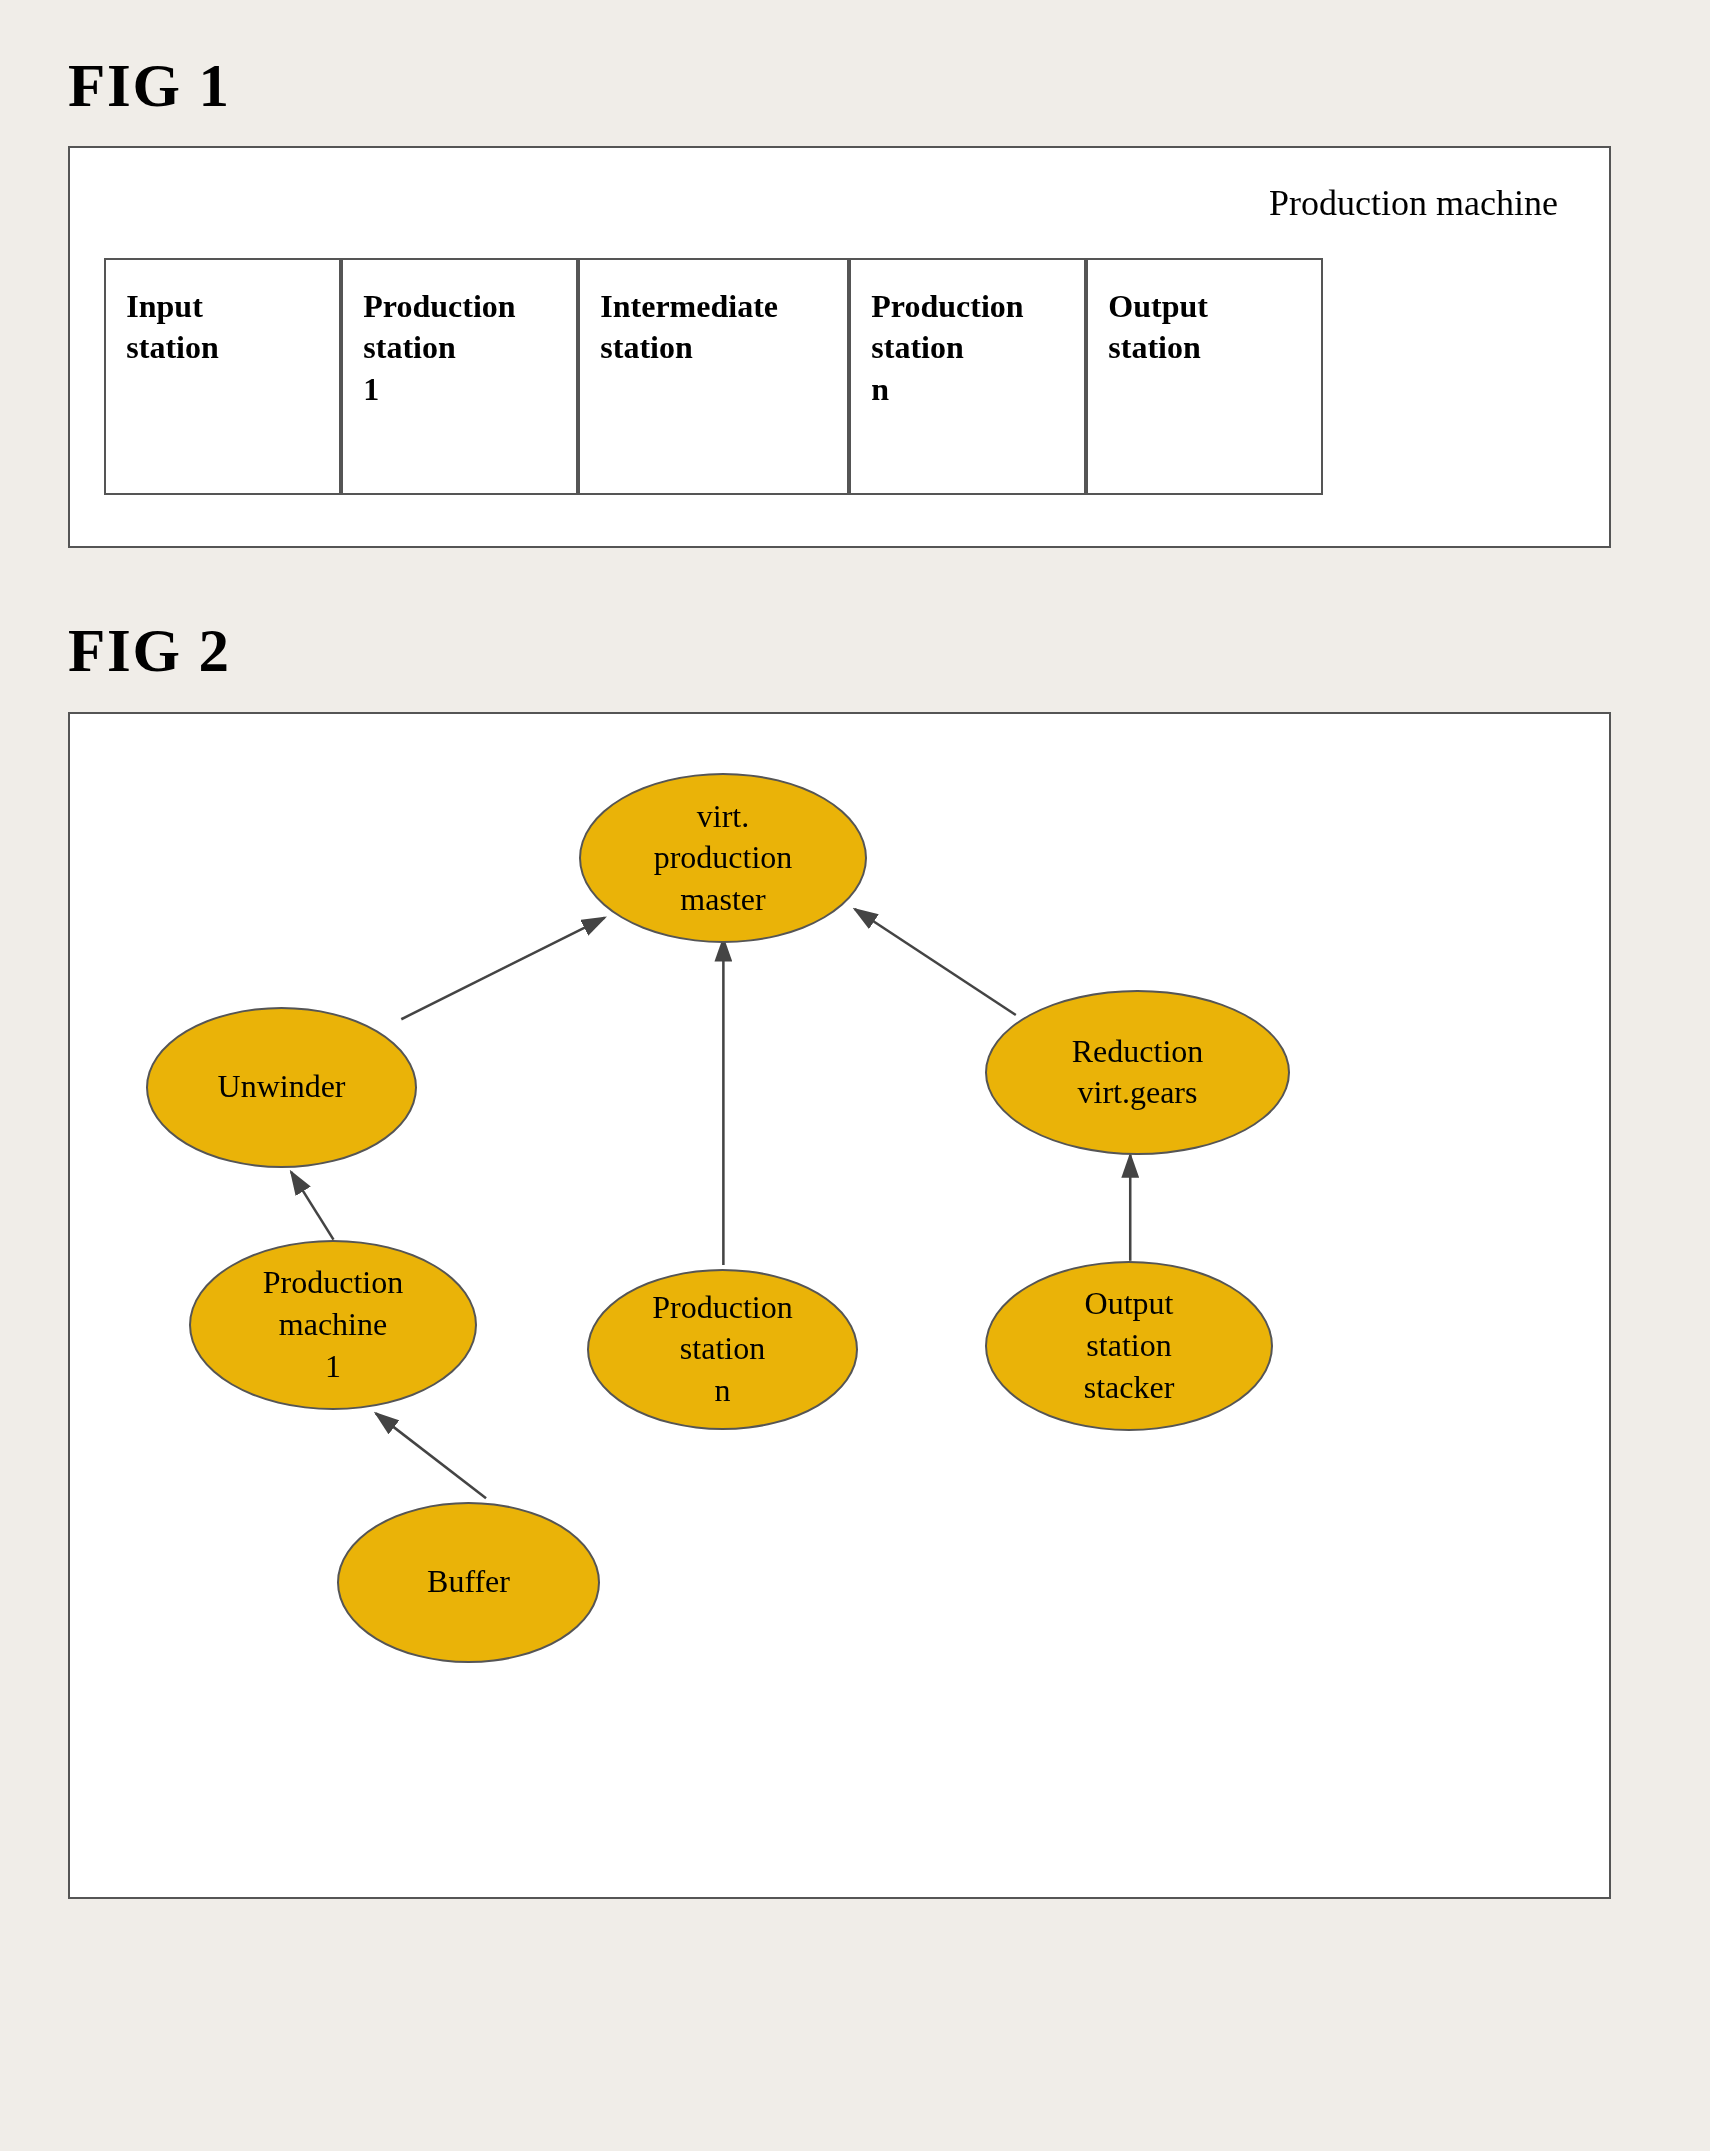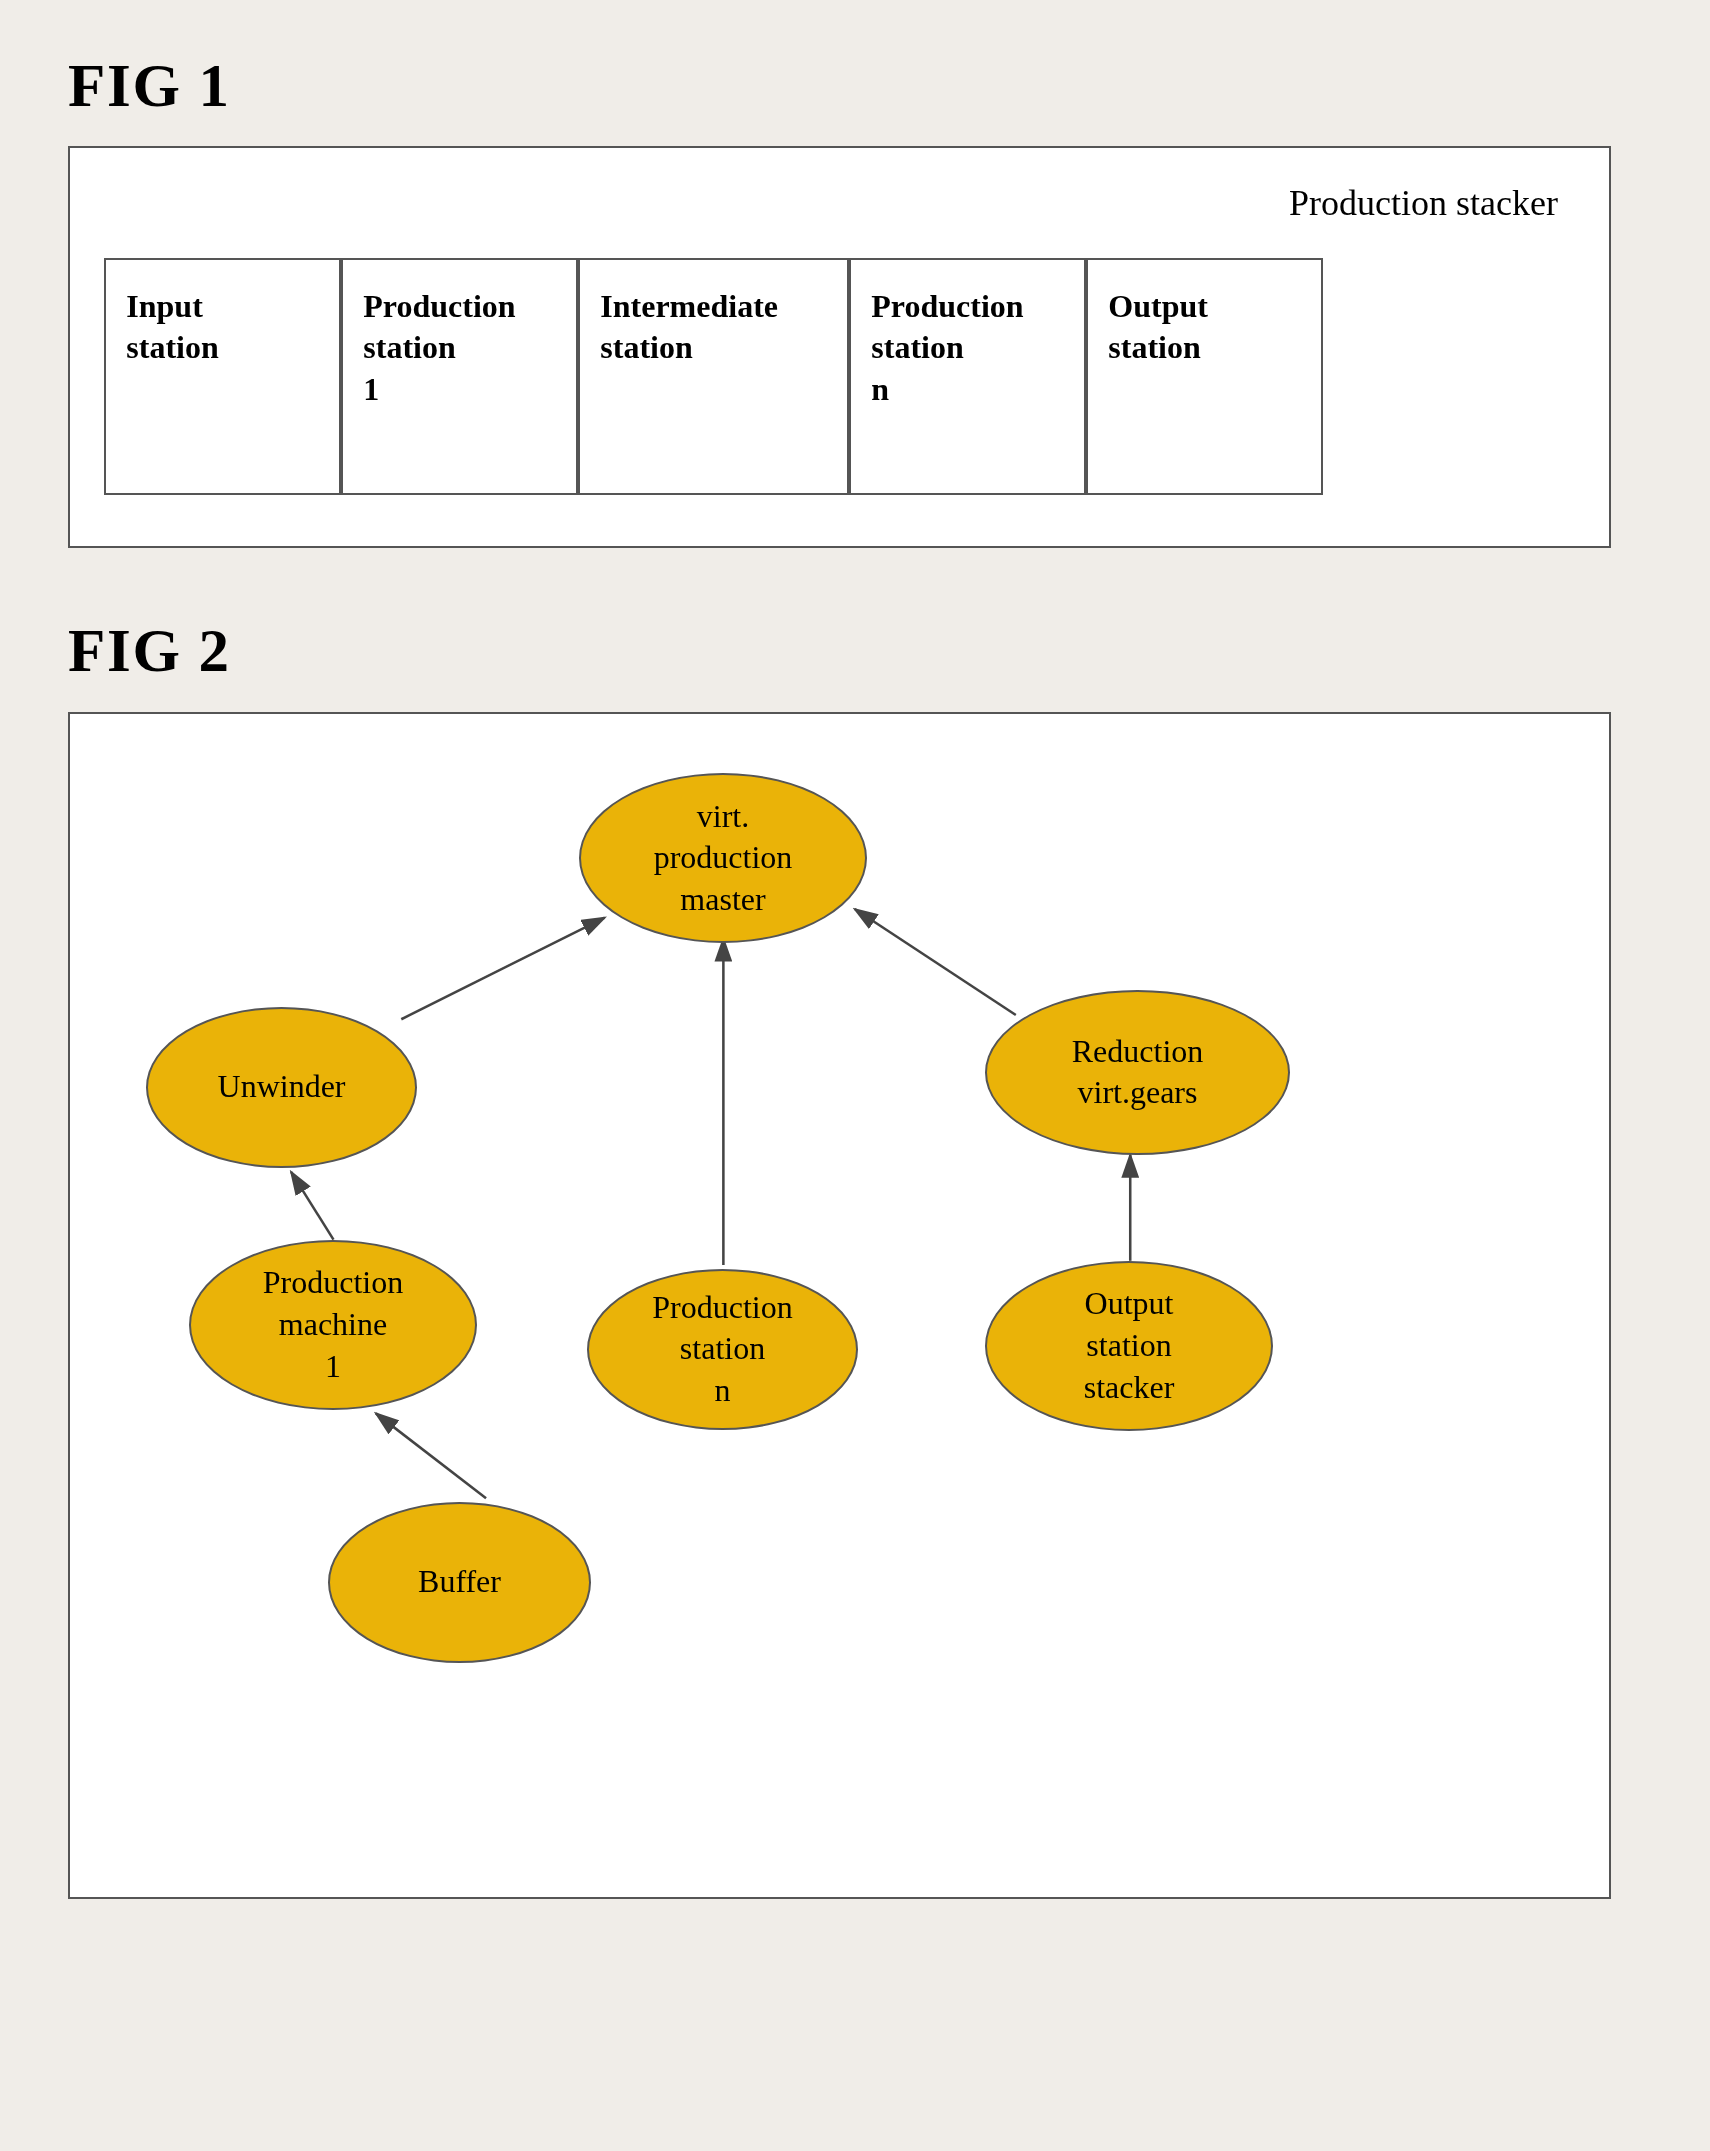--- a/index.html
+++ b/index.html
@@ -103,21 +103,21 @@
       font-size: 32px;
       line-height: 1.3;
     }
   </style>
 </head>
 <body>
 
 <div class="fig-label">FIG 1</div>
 
 <div class="fig1-container">
-  <div class="fig1-title">Production stacker</div>
+  <div class="fig1-title">Production machine</div>
   <div class="fig1-stations">
 
     <div class="station-box">
       <span>Input<br>station</span>
     </div>
 
     <div class="station-box">
       <span>Production<br>station<br>1</span>
     </div>
 
@@ -180,19 +180,19 @@
     </div>
 
     <div class="ellipse-node" style="width:271px; height:161px; left:483px; top:521px;">
       <span>Production<br>station<br>n</span>
     </div>
 
     <div class="ellipse-node" style="width:288px; height:170px; left:881px; top:513px;">
       <span>Output<br>station<br>stacker</span>
     </div>
 
-    <div class="ellipse-node" style="width:263px; height:161px; left:224px; top:754px;">
+    <div class="ellipse-node" style="width:263px; height:161px; left:233px; top:754px;">
       <span>Buffer</span>
     </div>
 
   </div>
 </div>
 
 
 </body></html>

